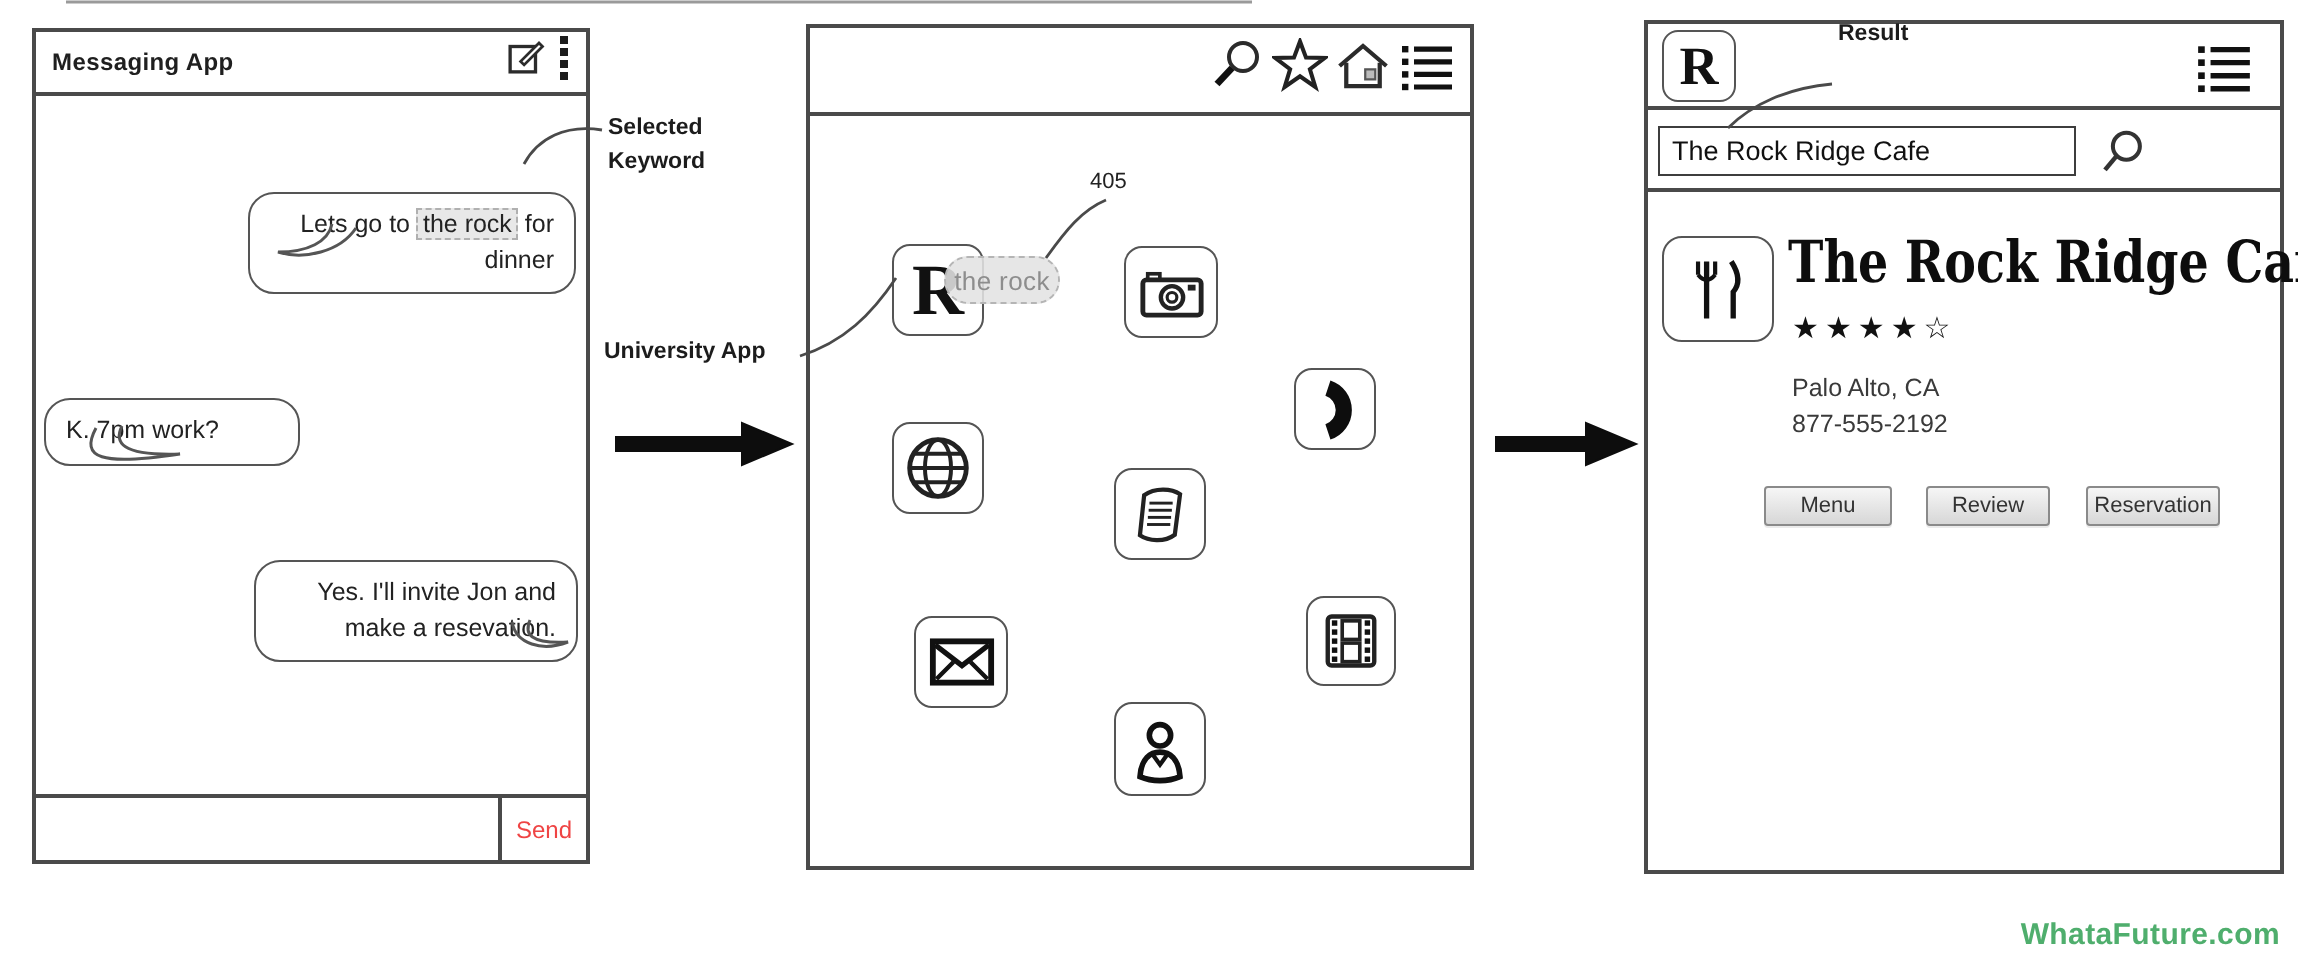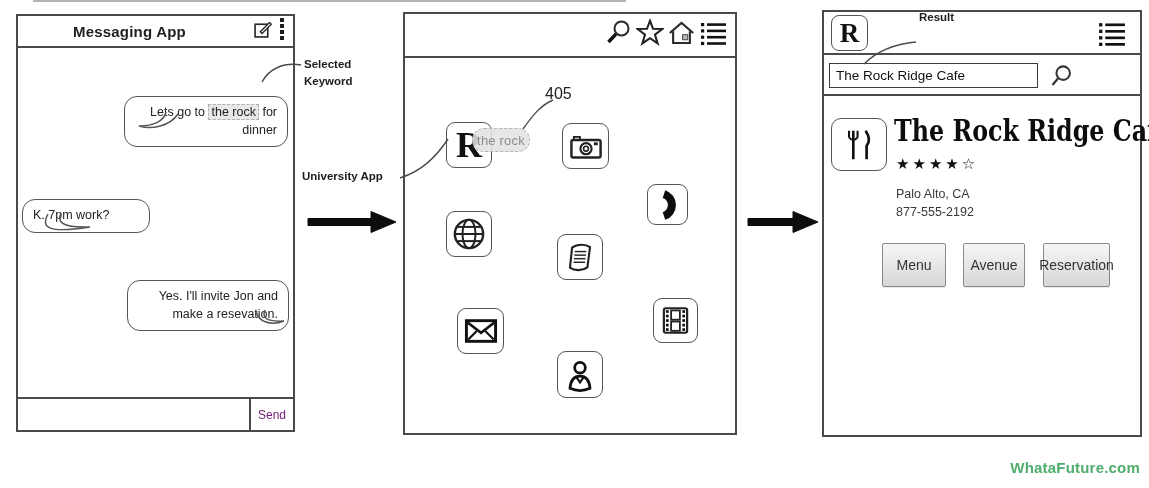--- a/index.html
+++ b/index.html
@@ -7,34 +7,34 @@
   .canvas {
     position: relative; width: 1149px; height: 488px; background:#fff;
     font-family: "Liberation Sans", sans-serif; color:#1f1f1f; overflow:hidden;
   }
   svg.overlay { position:absolute; left:0; top:0; width:1149px; height:488px; pointer-events:none; z-index:30; }
 
   .phone { position:absolute; border:2px solid #4a4a4a; background:#fff; }
   
   .phone1 { left:16px; top:14px; width:279px; height:418px; }
   .p1-header { height:32px; border-bottom:2px solid #4a4a4a; display:flex; align-items:center; padding:0 8px; }
-  .p1-title { font-weight:bold; font-size:15px; letter-spacing:.2px;margin-left:47px; }
+  .p1-title { font-weight:bold; font-size:12px; letter-spacing:.2px; }
   .p1-header .spacer { flex:1; }
   .p1-body { position:relative; height:calc(100% - 65px); }
   .bubble {
     position:absolute; border:1.5px solid #555; border-radius:13px;
     padding:7px 10px; font-size:12.5px; line-height:1.4; color:#222; background:#fff;margin-top:20px;
   }
   .b1 { top:28px; right:5px; width:164px; text-align:right; }
   .b2 { top:131px; left:4px;  width:128px; }
   .b3 { top:212px; right:4px; width:162px; text-align:right; }
   .kw-highlight { background:#e8e8e8; border:1px dashed #b0b0b0; padding:0 2px; }
   .p1-footer { position:absolute; left:0; right:0; bottom:0; height:33px; border-top:2px solid #4a4a4a; display:flex; }
   .p1-footer input { flex:1; border:none; outline:none; font-size:12px; padding:0 6px; font-family:"Liberation Sans",sans-serif; }
-  .send-cell { width:44px; border-left:2px solid #4a4a4a; display:flex; align-items:center; justify-content:center; font-size:12px; color:#701a75; cursor:pointer; }
+  .send-cell { width:44px; border-left:2px solid #4a4a4a; display:flex; align-items:center; justify-content:center; font-size:12px; color:#ef4444; cursor:pointer; }
 
   
   .phone2 { left:403px; top:12px; width:334px; height:423px; }
   .p2-header { height:44px; border-bottom:2px solid #4a4a4a; display:flex; align-items:center; justify-content:flex-end; padding-right:7px; gap:3px; }
   .p2-body { position:relative; height:calc(100% - 44px); }
   .app-icon {
     position:absolute; border:1.6px solid #555; border-radius:9px; background:#fff;
     display:flex; align-items:center; justify-content:center; cursor:pointer;
   }
   .serif-letter { font-family:"Liberation Serif", serif; font-weight:bold; color:#111; }
@@ -57,35 +57,35 @@
   .p3-search-icon { position:absolute; left:224px; top:9px; cursor:pointer; }
   .p3-body { position:relative; height:calc(100% - 84px); }
   .fork-box { position:absolute; left:7px; top:22px; width:56px; height:53px; border:1.6px solid #555; border-radius:10px;
               display:flex; align-items:center; justify-content:center; }
   .cafe-title { position:absolute; left:70px; top:18px; }
   .cafe-title span { display:inline-block; font-family:"DejaVu Serif", serif; font-weight:bold; font-size:29px;
                      white-space:nowrap; transform:scaleX(0.82); transform-origin:left center; color:#0d0d0d; }
   .stars { position:absolute; left:72px; top:59px; font-size:15px; letter-spacing:3px; color:#111; }
   .address { position:absolute; left:72px; top:90px; font-size:12.5px; line-height:1.42; color:#3a3a3a; }
   .btn {
-    position:absolute; top:147px; height:44px; border:1px solid #8a8a8a; border-radius:2px;
-    background:linear-gradient(#f6f6f6, #d7d7d7); font-size:14px; color:#333;
+    position:absolute; top:147px; height:20px; border:1px solid #8a8a8a; border-radius:2px;
+    background:linear-gradient(#f6f6f6, #d7d7d7); font-size:11px; color:#333;
     display:flex; align-items:center; justify-content:center; cursor:pointer;
     box-shadow:0 1px 0 rgba(0,0,0,0.08);
   }
   .btn-menu { left:58px; width:64px; }
   .btn-review { left:139px; width:62px; }
   .btn-reservation { left:219px; width:67px; }
 
   
   .ann { position:absolute; font-weight:bold; font-size:11.5px; color:#1c1c1c; z-index:20; }
   .ann-selected { left:304px; top:56px; width:64px; line-height:1.5; }
   .ann-reservation { left:302px; top:170px; white-space:nowrap; }
   .ann-result { left:919px; top:11px; }
-  .ann-405 { position:absolute; left:545px; top:85px; font-size:16px; font-weight:normal; color:#222; z-index:20; }
+  .ann-405 { position:absolute; left:545px; top:85px; font-size:11px; font-weight:normal; color:#222; z-index:20; }
   .watermark { position:absolute; right:9px; top:459px; font-weight:bold; font-size:15px; color:#4fae6d; letter-spacing:.2px; }
 
   .icon { display:block; }
 </style>
 </head>
 <body>
 
 <div class="canvas">
 
   <div class="phone phone1">
@@ -279,21 +279,21 @@
             </g>
           </svg>
       </div>
       <div class="cafe-title"><span>The Rock Ridge Cafe</span></div>
       <div class="stars">★★★★☆</div>
       <div class="address">
         <div>Palo Alto, CA</div>
         <div>877-555-2192</div>
       </div>
       <div class="btn btn-menu">Menu</div>
-      <div class="btn btn-review">Avenue</div>
+      <div class="btn btn-review">Review</div>
       <div class="btn btn-reservation">Reservation</div>
     </div>
   </div>
 
   <div class="ann ann-selected">Selected Keyword</div>
   <div class="ann ann-reservation">University App</div>
   <div class="ann ann-result">Result</div>
   <div class="ann-405">405</div>
   <div class="watermark">WhataFuture.com</div>
 

